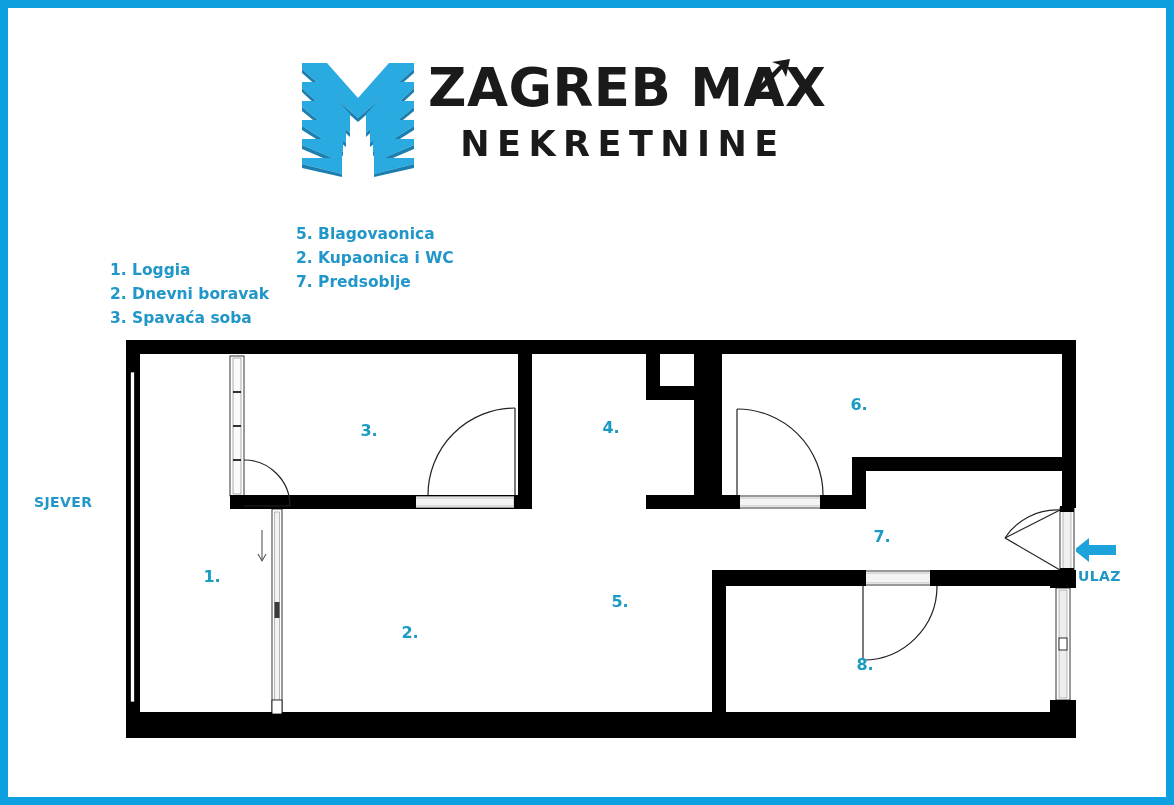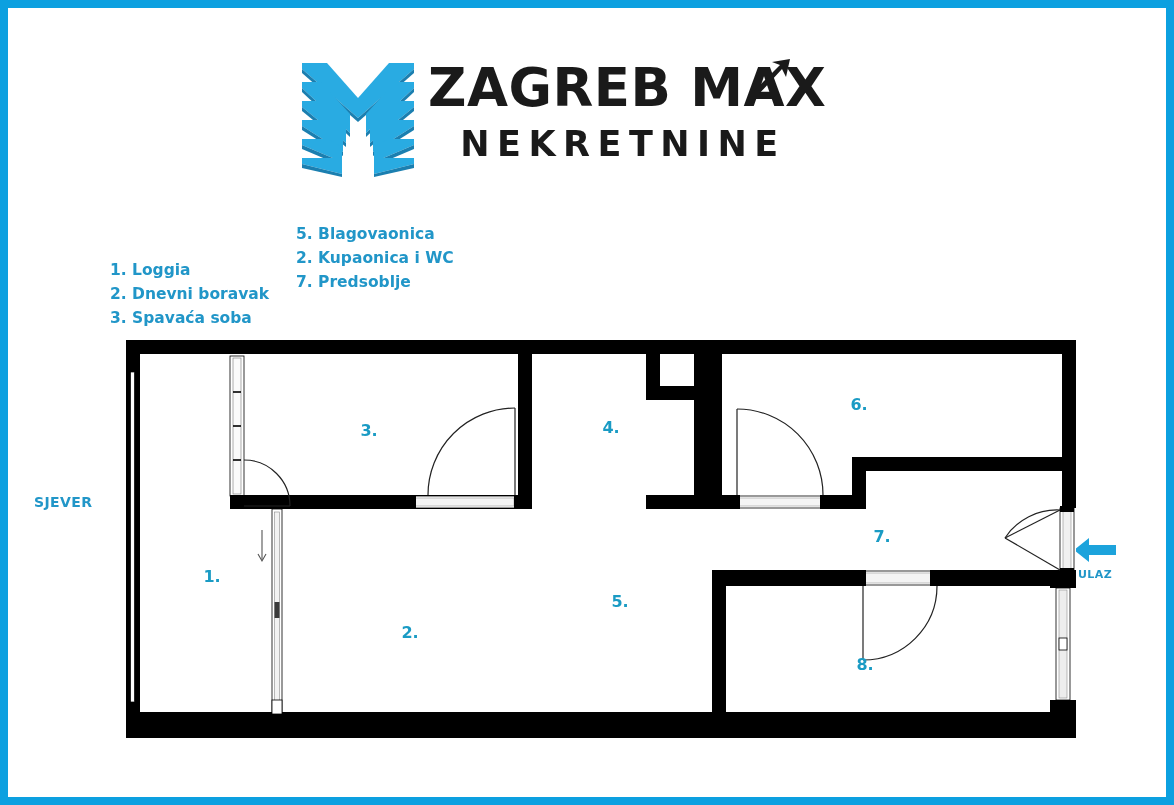--- a/index.html
+++ b/index.html
@@ -112,21 +112,21 @@
     top: 0px;
     width: 46px;
     height: 28px;
   }
   #ulaz-label {
     position: absolute;
     left: 8px;
     top: 32px;
     font-family: "DejaVu Sans", sans-serif;
     font-weight: bold;
-    font-size: 11px;
+    font-size: 14px;
     letter-spacing: 0.4px;
     color: #2196C8;
   }
 
   
   #floorplan {
     position: absolute;
     left: 118px;
     top: 332px;
     width: 950px;

